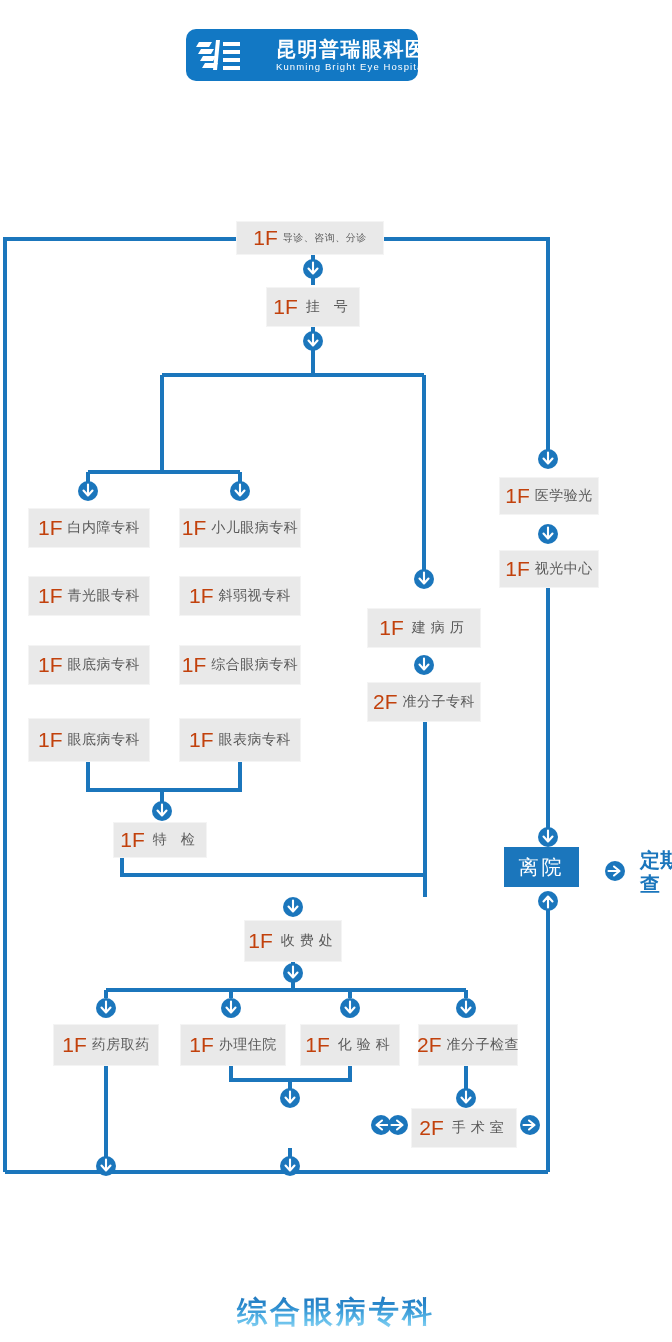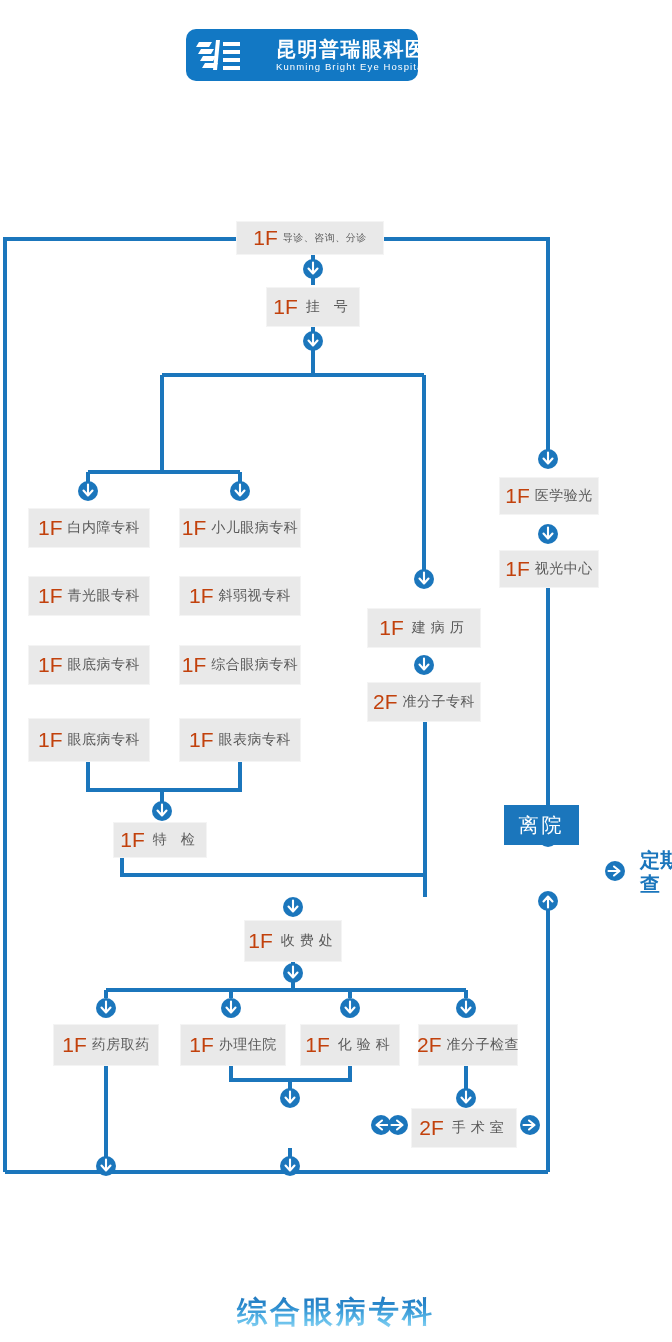--- a/index.html
+++ b/index.html
@@ -389,19 +389,19 @@
   <div class="node" style="left:418px;top:1024px;width:100px;height:42px">
     <span class="fl">2F</span>
     <span class="lb">准分子检查</span>
   </div>
 
   <div class="node sp" style="left:411px;top:1108px;width:106px;height:40px">
     <span class="fl">2F</span>
     <span class="lb">手术室</span>
   </div>
 
-  <div class="node-solid" style="left:504px;top:805px;width:75px;height:40px">
+  <div class="node-solid" style="left:504px;top:847px;width:75px;height:40px">
     <span class="lb">离院</span>
   </div>
 
   <div id="followup">定期复查</div>
 
 </div>
 
 </body></html>

